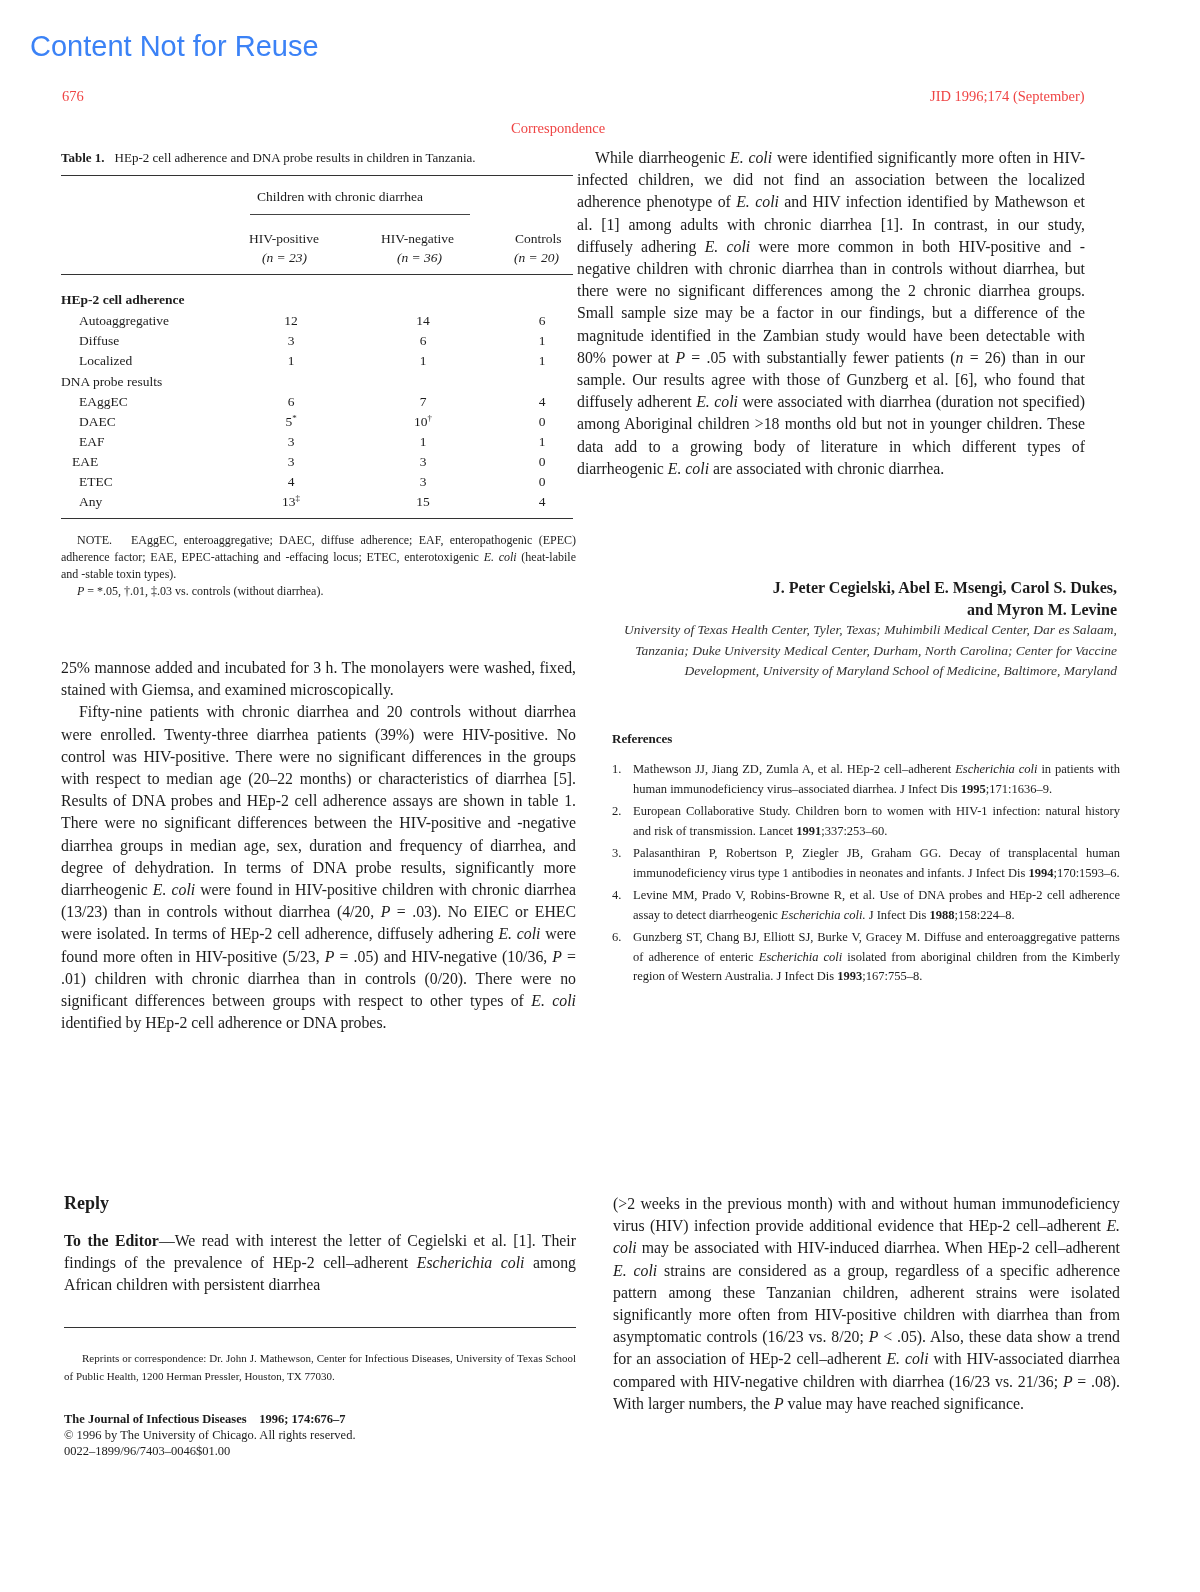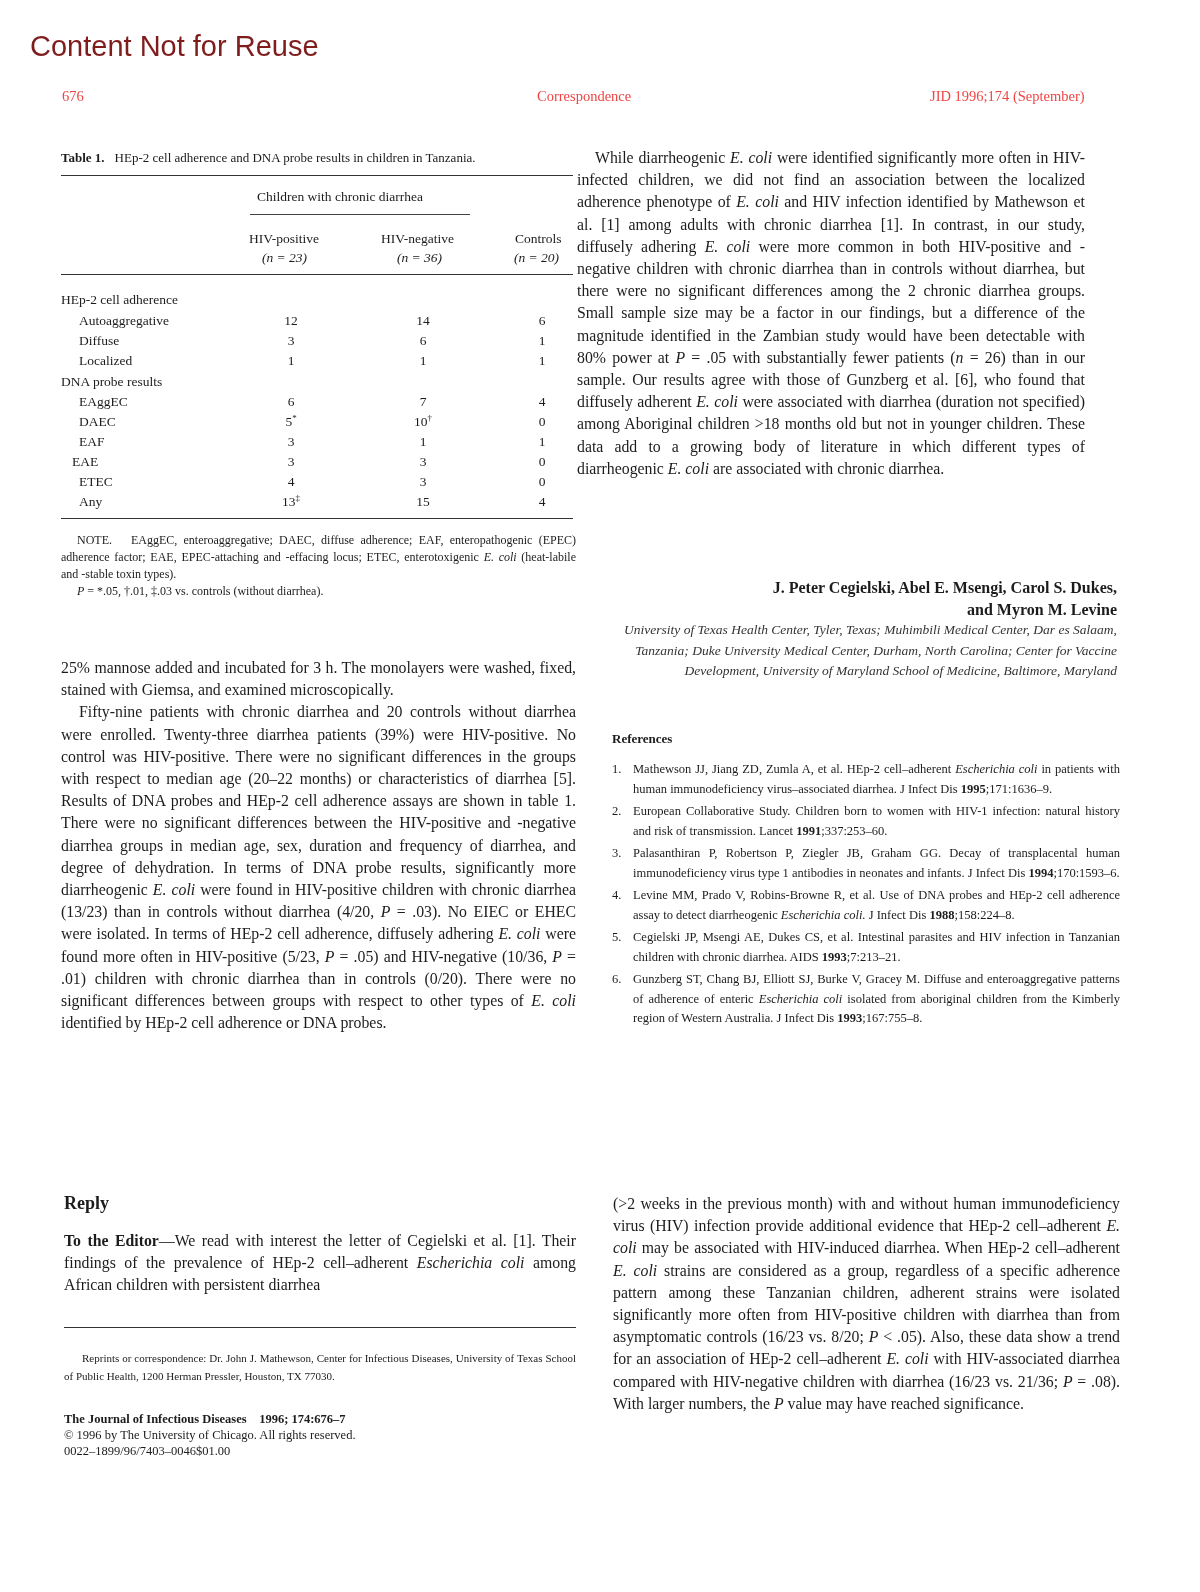--- a/index.html
+++ b/index.html
@@ -3,25 +3,25 @@
 <meta charset="utf-8">
 <style>
   html, body { margin: 0; padding: 0; background: #ffffff; }
   body {
     width: 1200px; height: 1592px; position: relative; overflow: hidden;
     font-family: "Liberation Serif", "DejaVu Serif", serif; color: #1c1c1c;
   }
   .watermark {
     position: absolute; left: 30px; top: 30px;
     font-family: "Liberation Sans", "DejaVu Sans", sans-serif;
-    font-size: 29px; color: #7f1d1d; letter-spacing: 0;
+    font-size: 29px; color: #3b82f6; letter-spacing: 0;
   }
   .running-head { position: absolute; top: 88px; font-size: 14.5px; color: #ef4444; }
   .rh-left { left: 62px; }
-  .rh-center { left: 537px; }
+  .rh-center { left: 511px; margin-top: 32px; }
   .rh-right { left: 930px; }
 
   .col { position: absolute; width: 515px; }
   .col-left { left: 61px; }
   .col-right { left: 577px; width: 508px; }
 
   
   .table-caption { position: absolute; top: 150px; font-size: 13px; }
   .table-caption b { font-weight: bold; margin-right: 10px; }
   .rule { position: absolute; left: 61px; width: 512px; border-top: 1.2px solid #333; }
@@ -70,21 +70,21 @@
 <div class="rule rule-thin" style="left:250px; width:220px; top:214px;"></div>
 
 <div class="tbl-text" style="left:249px; top:231px;">HIV-positive</div>
 <div class="tbl-text" style="left:262px; top:250px; font-style:italic;">(n = 23)</div>
 <div class="tbl-text" style="left:381px; top:231px;">HIV-negative</div>
 <div class="tbl-text" style="left:397px; top:250px; font-style:italic;">(n = 36)</div>
 <div class="tbl-text" style="left:515px; top:231px;">Controls</div>
 <div class="tbl-text" style="left:514px; top:250px; font-style:italic;">(n = 20)</div>
 <div class="rule" style="top:274px;"></div>
 
-<div class="tbl-text" style="left:61px; top:292px;">HEp-2 cell adherence</div>
+<div class="tbl-text" style="left:61px; top:292px;font-weight:bold;">HEp-2 cell adherence</div>
 
 <div>
   <div class="tbl-text" style="left:79px; top:313px;">Autoaggregative</div>
   <div class="tbl-text tbl-num" style="left:261px; top:313px;">12</div>
   <div class="tbl-text tbl-num" style="left:393px; top:313px;">14</div>
   <div class="tbl-text tbl-num" style="left:512px; top:313px;">6</div>
 </div>
 <div>
   <div class="tbl-text" style="left:79px; top:333px;">Diffuse</div>
   <div class="tbl-text tbl-num" style="left:261px; top:333px;">3</div>
@@ -157,21 +157,20 @@
   <div>and Myron M. Levine</div>
 </div>
 <div class="affil">University of Texas Health Center, Tyler, Texas; Muhimbili Medical Center, Dar es Salaam, Tanzania; Duke University Medical Center, Durham, North Carolina; Center for Vaccine Development, University of Maryland School of Medicine, Baltimore, Maryland</div>
 
 <div class="refs-title">References</div>
 <ol class="refs">
   <li><span class="num">1.</span><span>Mathewson JJ, Jiang ZD, Zumla A, et al. HEp-2 cell–adherent</span> <i>Escherichia coli</i> <span>in patients with human immunodeficiency virus–associated diarrhea. J Infect Dis</span> <b>1995</b><span>;171:1636–9.</span></li>
   <li><span class="num">2.</span><span>European Collaborative Study. Children born to women with HIV-1 infection: natural history and risk of transmission. Lancet</span> <b>1991</b><span>;337:253–60.</span></li>
   <li><span class="num">3.</span><span>Palasanthiran P, Robertson P, Ziegler JB, Graham GG. Decay of transplacental human immunodeficiency virus type 1 antibodies in neonates and infants. J Infect Dis</span> <b>1994</b><span>;170:1593–6.</span></li>
   <li><span class="num">4.</span><span>Levine MM, Prado V, Robins-Browne R, et al. Use of DNA probes and HEp-2 cell adherence assay to detect diarrheogenic</span> <i>Escherichia coli.</i> <span>J Infect Dis</span> <b>1988</b><span>;158:224–8.</span></li>
-  <li><span class="num">5.</span><span>Cegielski JP, Msengi AE, Dukes CS, et al. Intestinal parasites and HIV infection in Tanzanian children with chronic diarrhea. AIDS</span> <b>1993</b><span>;7:213–21.</span></li>
   <li><span class="num">6.</span><span>Gunzberg ST, Chang BJ, Elliott SJ, Burke V, Gracey M. Diffuse and enteroaggregative patterns of adherence of enteric</span> <i>Escherichia coli</i> <span>isolated from aboriginal children from the Kimberly region of Western Australia. J Infect Dis</span> <b>1993</b><span>;167:755–8.</span></li>
 </ol>
 
 <div class="reply-title">Reply</div>
 <div class="col col-left body-text" style="top:1230px; left:64px; width:512px;">
   <p><b>To the Editor</b><span>—We read with interest the letter of Cegielski et al. [1]. Their findings of the prevalence of HEp-2 cell–adherent</span> <i>Escherichia coli</i> <span>among African children with persistent diarrhea</span></p>
 </div>
 <div class="col col-right body-text" style="top:1193px; left:613px; width:507px;">
   <p><span>(&gt;2 weeks in the previous month) with and without human immunodeficiency virus (HIV) infection provide additional evidence that HEp-2 cell–adherent</span> <i>E. coli</i> <span>may be associated with HIV-induced diarrhea. When HEp-2 cell–adherent</span> <i>E. coli</i> <span>strains are considered as a group, regardless of a specific adherence pattern among these Tanzanian children, adherent strains were isolated significantly more often from HIV-positive children with diarrhea than from asymptomatic controls (16/23 vs. 8/20;</span> <i>P</i> <span>&lt; .05). Also, these data show a trend for an association of HEp-2 cell–adherent</span> <i>E. coli</i> <span>with HIV-associated diarrhea compared with HIV-negative children with diarrhea (16/23 vs. 21/36;</span> <i>P</i> <span>= .08). With larger numbers, the</span> <i>P</i> <span>value may have reached significance.</span></p>
 </div>

